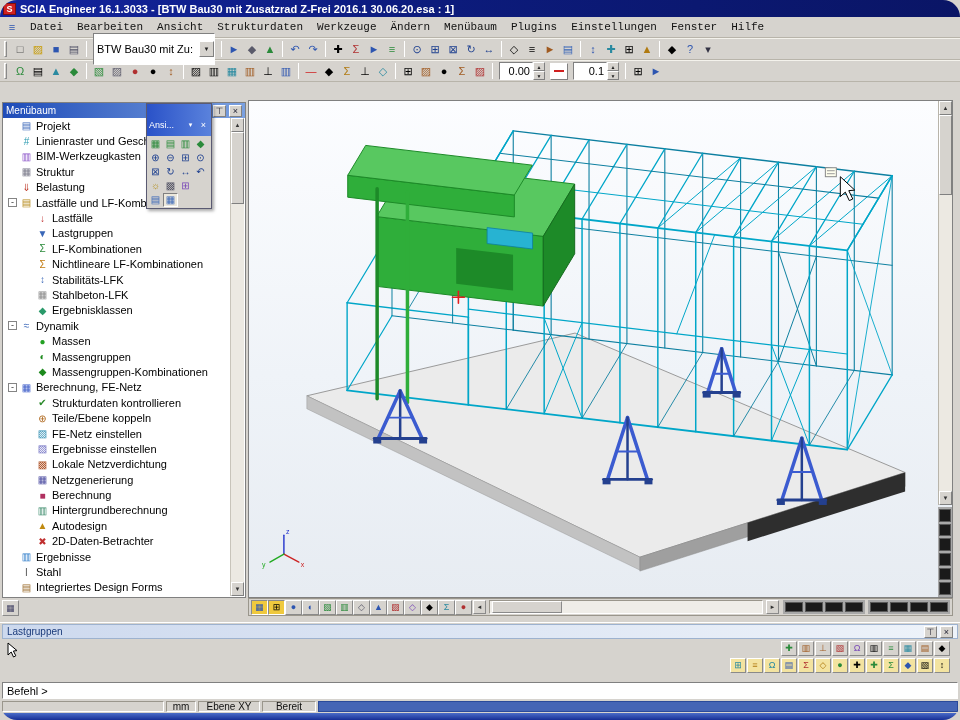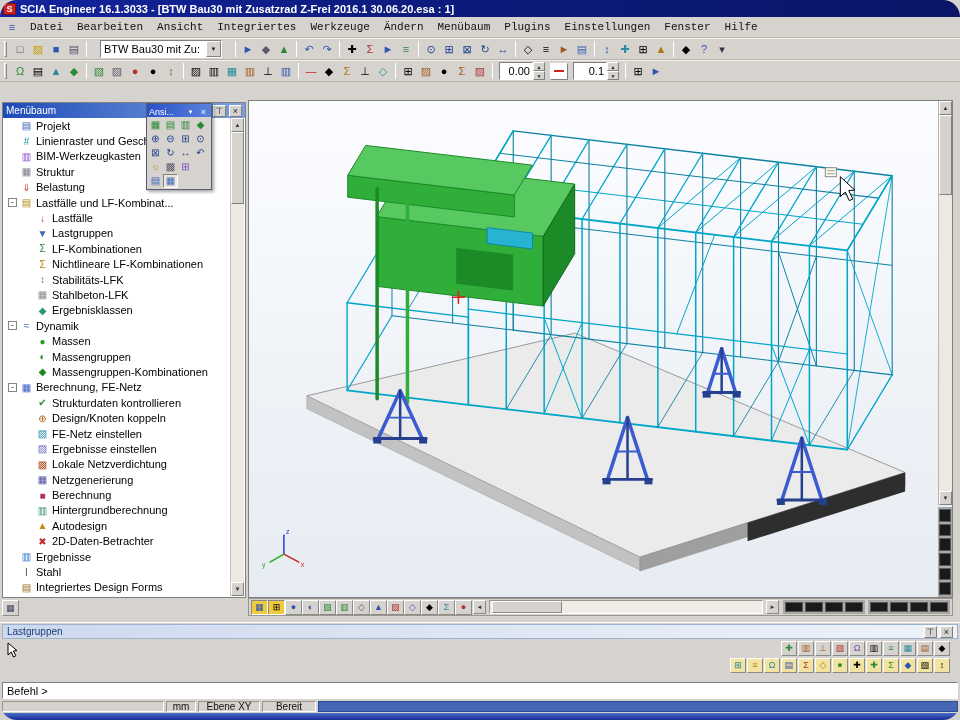--- a/index.html
+++ b/index.html
@@ -16,21 +16,21 @@
   .menubar { height:21px; display:flex; align-items:center; background:#d6d3ce; border-bottom:1px solid #b8b4aa; padding-left:3px; }
   .menu-item { padding:3px 7px; color:#111;font-family:Liberation Mono, monospace; }
   .mb-icon { width:16px; text-align:center; margin-right:2px; }
 
   
   .toolbar { height:22px; display:flex; align-items:center; background:#d6d3ce; border-top:1px solid #f4f2ec; border-bottom:1px solid #b8b4aa; padding-left:2px; }
   .grip { width:3px; height:16px; margin:0 4px 0 2px; border-left:1px solid #fff; border-top:1px solid #fff; border-right:1px solid #8a8a8a; border-bottom:1px solid #8a8a8a; }
   .tb-btn { width:18px; height:17px; display:flex; align-items:center; justify-content:center; border:1px solid transparent; flex:none; }
   .glyph { font-size:11px; line-height:1; }
   .sep { width:1px; height:16px; background:#8a8a8a; border-right:1px solid #fff; margin:0 3px; flex:none; }
-  .dd { display:flex; align-items:center; height:18px; width:122px; background:#fff; border:1px solid; border-color:#808080 #fff #fff #808080; margin:0 10px; flex:none;justify-content:flex-end; }
+  .dd { display:flex; align-items:center; height:32px; width:122px; background:#fff; border:1px solid; border-color:#808080 #fff #fff #808080; margin:0 3px; flex:none;justify-content:flex-end; }
   .dd-text { flex:1; padding:0 3px; white-space:nowrap; overflow:hidden; }
   .dd-arrow { width:15px; height:16px; background:#d6d3ce; border:1px solid; border-color:#fff #808080 #808080 #fff; display:flex; align-items:center; justify-content:center; font-size:6px; color:#222; }
   .dd-arrow::before { content:"▼"; }
   .stepper { display:flex; height:18px; margin:0 3px; flex:none; }
   .step-field { width:34px; background:#fff; border:1px solid; border-color:#808080 #fff #fff #808080; display:flex; align-items:center; justify-content:flex-end; padding-right:2px; }
   .spin { display:flex; flex-direction:column; width:12px; }
   .spin span { flex:1; display:flex; align-items:center; justify-content:center; font-size:5px; color:#222; background:#d6d3ce; border:1px solid; border-color:#fff #808080 #808080 #fff; }
   .spin .su::before { content:"▲"; } .spin .sd::before { content:"▼"; }
   .swatch { width:18px; height:17px; display:flex; align-items:center; justify-content:center; border:1px solid; border-color:#fff #808080 #808080 #fff; margin:0 2px; flex:none; background:#fff; }
   .swatch i { display:block; width:10px; height:2px; background:#d02020; }
@@ -56,21 +56,21 @@
 
   
   #viewport { position:absolute; left:248px; top:100px; width:705px; height:498px; background:linear-gradient(180deg,#fcfdff 0%,#eff3f8 55%,#e7ecf2 100%); border:1px solid #808080; }
   #scene3d { position:absolute; left:0; top:0; width:100%; height:100%; }
   #vp-vscroll { position:absolute; right:0; top:0; width:14px; height:404px; background:#ece9e2; border-left:1px solid #b8b4aa; }
   #vp-dock { position:absolute; right:0; top:406px; bottom:0; width:14px; background:#a8a8a8; display:flex; flex-direction:column; gap:2px; padding:2px 1px; }
   #vp-dock i { display:block; height:13px; background:#1a1a1a; border:1px solid #5a5a5a; }
 
   
   #palette { position:absolute; left:146px; top:103px; width:66px; background:#d6d3ce; border:1px solid #5a5a72; box-shadow:2px 2px 3px rgba(0,0,0,.35); z-index:40; }
-  .pal-title { height:13px; background:linear-gradient(90deg,#2a52c8,#5a82dc); color:#fff; font-size:9px; display:flex; align-items:flex-end; gap:2px; padding:0 2px; }
+  .pal-title { height:13px; background:linear-gradient(90deg,#2a52c8,#5a82dc); color:#fff; font-size:9px; display:flex; align-items:flex-start; gap:2px; padding:16px 2px; }
   .pal-title .t { flex:1; white-space:nowrap; overflow:hidden; }
   .pal-btn-t { width:11px; height:10px; display:flex; align-items:center; justify-content:center; color:#fff; font-size:7px; }
   .chev::before { content:"▾"; }
   .pal-body { padding:1px; }
   .pal-row { display:flex; }
   .pal-btn { width:15px; height:14px; display:flex; align-items:center; justify-content:center; border:1px solid transparent; }
   .pal-btn .glyph { font-size:10px; }
   .pal-btn.pressed { border-color:#808080 #fff #fff #808080; background:#ece8dc; }
 
   
@@ -117,21 +117,21 @@
     <span>SCIA Engineer 16.1.3033 - [BTW Bau30 mit Zusatzrad Z-Frei 2016.1 30.06.20.esa : 1]</span>
   </div>
 
   <div class="menubar" id="menubar">
       <span class="tb-btn mb-icon">
         <span class="glyph" style="color: rgb(45, 85, 176);">≡</span>
       </span>
       <span class="menu-item">Datei</span>
       <span class="menu-item">Bearbeiten</span>
       <span class="menu-item">Ansicht</span>
-      <span class="menu-item">Integriertes</span>
+      <span class="menu-item">Strukturdaten</span>
       <span class="menu-item">Werkzeuge</span>
       <span class="menu-item">Ändern</span>
       <span class="menu-item">Menübaum</span>
       <span class="menu-item">Plugins</span>
       <span class="menu-item">Einstellungen</span>
       <span class="menu-item">Fenster</span>
       <span class="menu-item">Hilfe</span>
     </div>
 
   <div class="toolbar" id="tb1">
@@ -444,21 +444,21 @@
           <span>Berechnung, FE-Netz</span>
         </div>
         <div class="tree-row" style="padding-left: 20px;">
           <span class="tree-spacer"></span>
           <span class="tree-ico" style="color: rgb(42, 138, 42);">✔</span>
           <span>Strukturdaten kontrollieren</span>
         </div>
         <div class="tree-row" style="padding-left: 20px;">
           <span class="tree-spacer"></span>
           <span class="tree-ico" style="color: rgb(176, 106, 32);">⊕</span>
-          <span>Design/Knoten koppeln</span>
+          <span>Teile/Ebene koppeln</span>
         </div>
         <div class="tree-row" style="padding-left: 20px;">
           <span class="tree-spacer"></span>
           <span class="tree-ico" style="color: rgb(42, 138, 176);">▧</span>
           <span>FE-Netz einstellen</span>
         </div>
         <div class="tree-row" style="padding-left: 20px;">
           <span class="tree-spacer"></span>
           <span class="tree-ico" style="color: rgb(106, 106, 192);">▨</span>
           <span>Ergebnisse einstellen</span>

